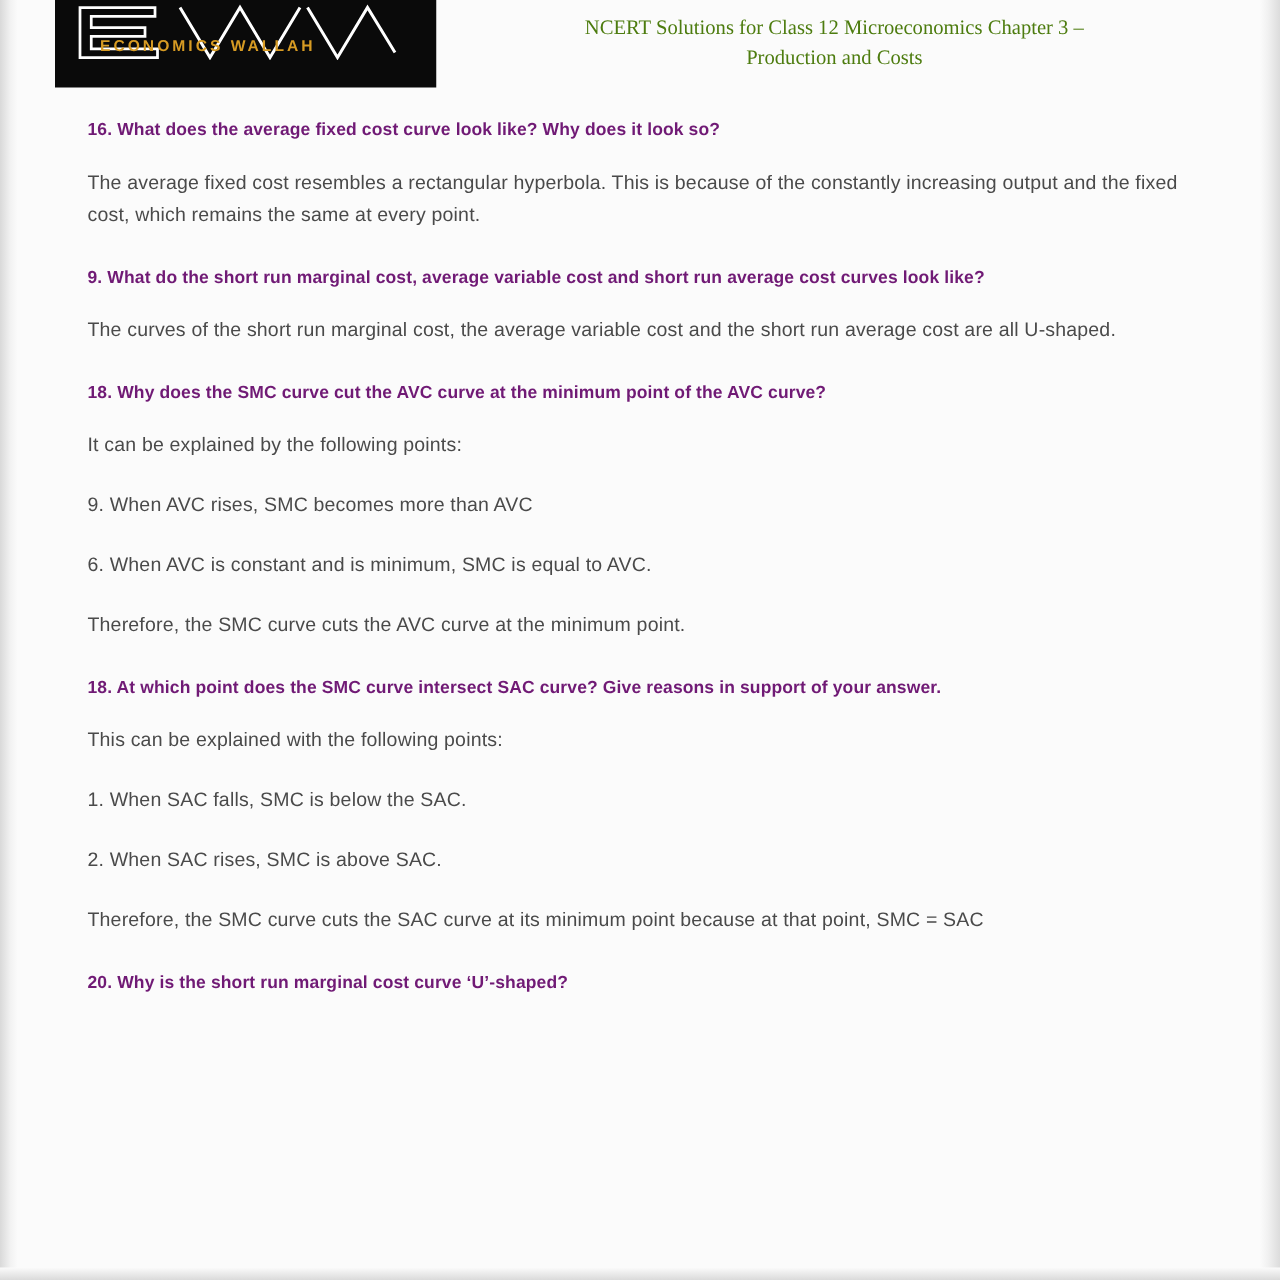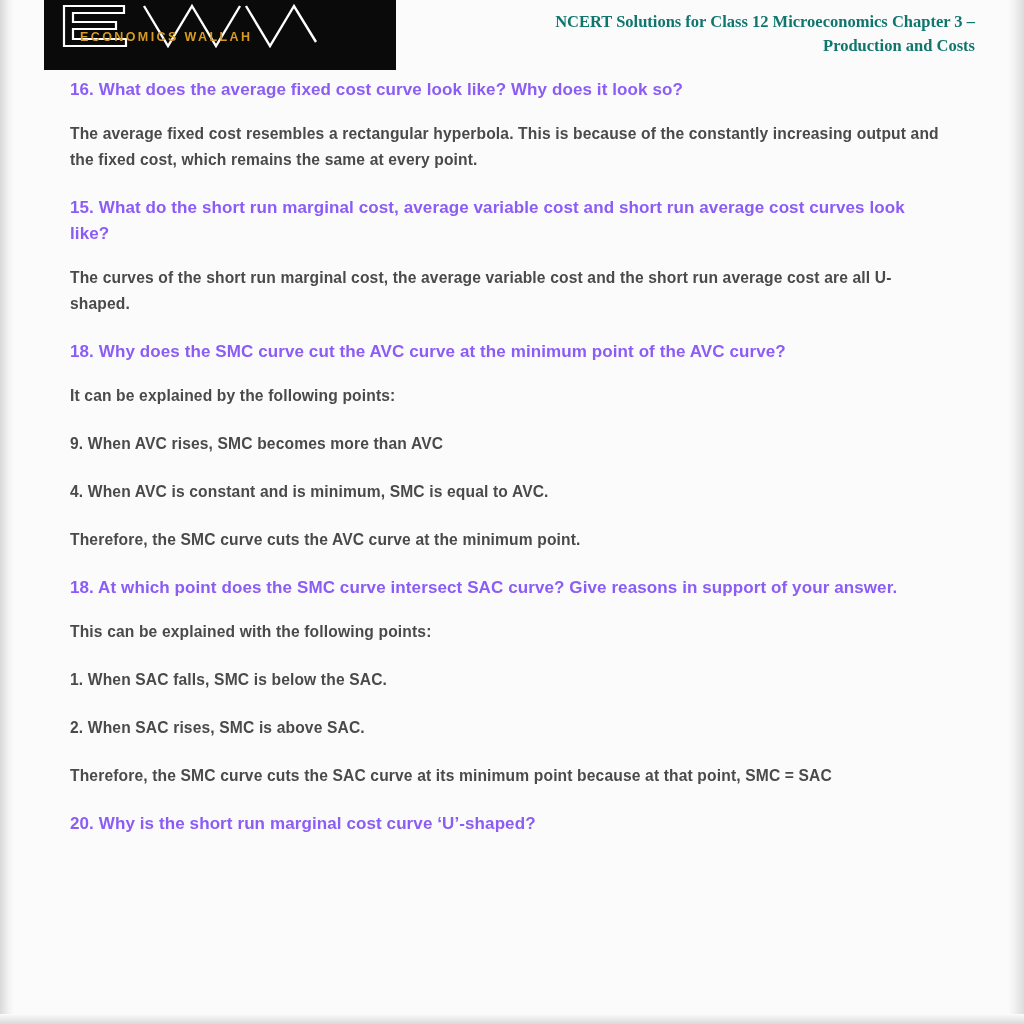--- a/index.html
+++ b/index.html
@@ -45,21 +45,21 @@
   .header {
     position: absolute;
     left: 0; top: 0;
     width: 1024px;
     height: 72px;
   }
   .logo-box {
     position: absolute;
     left: 44px;
     top: 0;
-    width: 352px;
+    width: 305px;
     height: 70px;
     background: #0a0a0a;
     overflow: hidden;
   }
   .logo-mark {
     position: absolute;
     left: 14px;
     top: 2px;
     width: 272px;
     height: 46px;
@@ -73,48 +73,48 @@
     font-weight: bold;
     letter-spacing: 2.4px;
     color: #d79b23;
     white-space: nowrap;
   }
   .header-title {
     position: absolute;
     left: 360px;
     top: 10px;
     width: 615px;
-    text-align: right;
+    text-align: center;
     font-family: "Liberation Serif", serif;
-    font-weight: bold;
+    font-weight: normal;
     font-size: 16.5px;
     line-height: 24px;
-    color: #0f766e;
+    color: #4d7c0f;
   }
 
   
   .content {
     position: absolute;
     left: 70px;
     top: 74px;
     width: 872px;
   }
   .q {
     font-family: "Liberation Sans", sans-serif;
-    font-size: 17px;
+    font-size: 14px;
     font-weight: bold;
-    color: #8b5cf6;
+    color: #701a75;
     line-height: 26px;
     letter-spacing: 0.1px;
-    margin: 3px 0 18px 0;
+    margin: 16px 0 18px 0;
   }
   .p {
     font-family: "Liberation Sans", sans-serif;
     font-size: 15.6px;
-    font-weight: bold;
+    font-weight: normal;
     color: #4a4a4a;
     line-height: 26px;
     letter-spacing: 0.15px;
     margin: 0 0 22px 0;
   }
 </style>
 </head>
 <body>
 
 <div class="page">
@@ -139,26 +139,26 @@
     <div class="header-title">
       <div>NCERT Solutions for Class 12 Microeconomics Chapter 3 –</div>
       <div>Production and Costs</div>
     </div>
 
   </div>
 
   <div class="content" id="content-root">
       <p class="q">16. What does the average fixed cost curve look like? Why does it look so?</p>
       <p class="p">The average fixed cost resembles a rectangular hyperbola. This is because of the constantly increasing output and the fixed cost, which remains the same at every point.</p>
-      <p class="q">15. What do the short run marginal cost, average variable cost and short run average cost curves look like?</p>
+      <p class="q">9. What do the short run marginal cost, average variable cost and short run average cost curves look like?</p>
       <p class="p">The curves of the short run marginal cost, the average variable cost and the short run average cost are all U-shaped.</p>
       <p class="q">18. Why does the SMC curve cut the AVC curve at the minimum point of the AVC curve?</p>
       <p class="p">It can be explained by the following points:</p>
       <p class="p">9. When AVC rises, SMC becomes more than AVC</p>
-      <p class="p">4. When AVC is constant and is minimum, SMC is equal to AVC.</p>
+      <p class="p">6. When AVC is constant and is minimum, SMC is equal to AVC.</p>
       <p class="p">Therefore, the SMC curve cuts the AVC curve at the minimum point.</p>
       <p class="q">18. At which point does the SMC curve intersect SAC curve? Give reasons in support of your answer.</p>
       <p class="p">This can be explained with the following points:</p>
       <p class="p">1. When SAC falls, SMC is below the SAC.</p>
       <p class="p">2. When SAC rises, SMC is above SAC.</p>
       <p class="p">Therefore, the SMC curve cuts the SAC curve at its minimum point because at that point, SMC = SAC</p>
       <p class="q">20. Why is the short run marginal cost curve ‘U’-shaped?</p>
     </div>
 
 </div>

